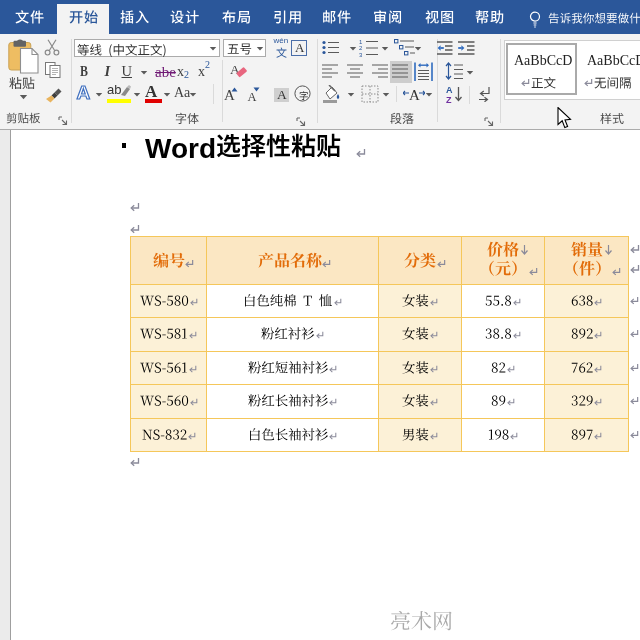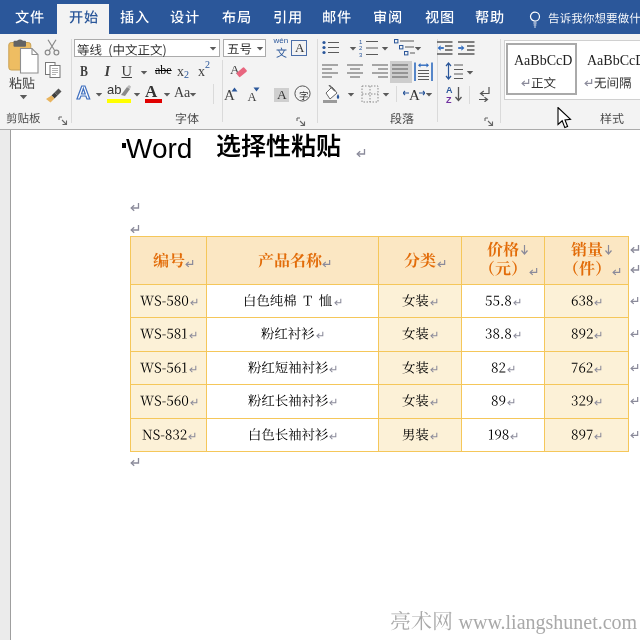--- a/index.html
+++ b/index.html
@@ -142,21 +142,21 @@
       <path transform="translate(0.0,11.9) scale(0.011000,-0.011000)" d="M725 630 802 607Q739 426 640 294Q541 162 403 72Q265 -19 83 -78Q79 -69 71 -55Q63 -42 53 -29Q44 -15 36 -7Q215 45 348 128Q482 212 575 335Q668 459 725 630ZM270 626Q327 471 424 345Q521 219 657 129Q793 40 967 -4Q959 -12 949 -24Q939 -37 930 -50Q922 -62 915 -73Q736 -24 599 71Q462 165 363 300Q265 435 201 603ZM50 664H954V590H50ZM423 823 501 847Q524 811 547 768Q569 724 580 693L497 666Q488 697 467 742Q446 786 423 823Z"></path>
     </svg>
     <div style="position:absolute;left:291px;top:40px;width:16px;height:16px;border:1px solid #4a6da8;box-sizing:border-box"></div>
     <div style="position:absolute;left:295px;top:41px;white-space:nowrap;line-height:1.15;font-family:'Liberation Serif';font-size:13px;color:#333">A</div>
     <div style="position:absolute;left:80px;top:62.5px;white-space:nowrap;line-height:1.15;font-family:'Liberation Serif';font-weight:bold;font-size:14.5px;color:#3f3f3f;display:inline-block;transform:scaleX(0.82);transform-origin:0 0">B</div>
     <div style="position:absolute;left:104.5px;top:62.5px;white-space:nowrap;line-height:1.15;font-family:'Liberation Serif';font-style:italic;font-weight:bold;font-size:14.5px;color:#3f3f3f">I</div>
     <div style="position:absolute;left:121.5px;top:62.5px;white-space:nowrap;line-height:1.15;font-family:'Liberation Serif';font-size:14.5px;color:#3f3f3f;text-decoration:underline">U</div>
     <svg style="position:absolute;left:140px;top:69.5px" width="8" height="6" viewBox="0 0 8 6">
       <path d="M0.8 1 H7.2 L4 4.6 Z" fill="#5a5a5a"></path>
     </svg>
-    <div style="position:absolute;left:155px;top:63.5px;white-space:nowrap;line-height:1.15;font-family:'Liberation Serif';font-size:12px;color:#000000;text-decoration:line-through">abе</div>
+    <div style="position:absolute;left:155px;top:63.5px;white-space:nowrap;line-height:1.15;font-family:'Liberation Serif';font-size:15px;color:#701a75;text-decoration:line-through">abе</div>
     <div style="position:absolute;left:177px;top:63.5px;white-space:nowrap;line-height:1.15;font-family:'Liberation Serif';font-size:14px;color:#3f3f3f">x</div>
     <div style="position:absolute;left:184px;top:69px;white-space:nowrap;line-height:1.15;font-family:'Liberation Serif';font-size:10px;color:#2b579a">2</div>
     <div style="position:absolute;left:198px;top:63.5px;white-space:nowrap;line-height:1.15;font-family:'Liberation Serif';font-size:14px;color:#3f3f3f">x</div>
     <div style="position:absolute;left:205px;top:59px;white-space:nowrap;line-height:1.15;font-family:'Liberation Serif';font-size:10px;color:#2b579a">2</div>
     <div style="position:absolute;left:222.3px;top:60px;width:1px;height:62px;background:#dadada"></div>
     <div style="position:absolute;left:230px;top:62px;white-space:nowrap;line-height:1.15;font-family:'Liberation Serif';font-size:13.5px;color:#3f3f3f">A</div>
     <svg style="position:absolute;left:236px;top:66px" width="12" height="13" viewBox="0 0 12 13">
 <rect x="0.5" y="3.5" width="10" height="5.5" rx="1" fill="#e8667f" transform="rotate(-40 5.5 6)"></rect>
     </svg>
     <div style="position:absolute;left:76.5px;top:82px;white-space:nowrap;line-height:1.15;font-family:'Liberation Sans';font-weight:bold;font-size:19px;color:#fff;-webkit-text-stroke:1.2px #3f6fbf">A</div>
@@ -358,21 +358,21 @@
       <path transform="translate(0.0,13.0) scale(0.012000,-0.012000)" d="M399 648H928V579H399ZM430 441H895V372H430ZM361 231H947V160H361ZM624 622H699V-79H624ZM441 811 507 836Q533 799 558 755Q584 711 595 678L525 649Q515 681 491 727Q467 773 441 811ZM822 843 898 817Q871 762 840 705Q808 647 781 607L717 630Q736 659 755 695Q775 732 792 771Q810 810 822 843ZM55 647H361V577H55ZM183 840H255V-79H183ZM188 602 233 586Q222 526 205 460Q188 395 167 333Q146 270 121 216Q97 162 71 124Q68 135 60 148Q53 162 46 175Q38 188 31 197Q56 230 79 278Q103 325 124 380Q145 435 161 492Q177 549 188 602ZM250 541Q259 531 276 505Q293 479 313 448Q333 418 350 392Q366 366 373 355L326 299Q318 319 304 348Q289 377 272 409Q254 441 239 468Q223 496 213 512Z"></path>
       <path transform="translate(12.0,13.0) scale(0.012000,-0.012000)" d="M709 791 760 833Q785 816 813 794Q841 773 866 751Q890 730 905 712L853 665Q838 683 814 705Q791 728 763 750Q736 773 709 791ZM55 653H947V580H55ZM90 431H532V358H90ZM270 392H345V35H270ZM59 24Q119 36 201 52Q282 69 375 88Q467 108 559 128L565 60Q480 40 393 20Q307 0 227 -18Q147 -36 83 -50ZM565 836H645Q644 697 654 571Q663 445 682 340Q700 235 727 158Q753 81 785 39Q818 -4 855 -4Q876 -4 886 41Q896 86 901 186Q913 174 932 162Q951 150 967 144Q961 57 948 8Q935 -41 911 -61Q888 -82 849 -82Q799 -82 759 -48Q718 -14 687 48Q656 111 633 196Q610 280 596 383Q581 485 573 600Q566 715 565 836Z"></path>
     </svg>
     <svg style="position:absolute;left:557px;top:107px" width="16" height="25" viewBox="0 0 16 25">
 <path d="M1 0.5 L1 17.5 L5.2 13.8 L7.8 20.6 L10.6 19.5 L8 12.9 L13.5 12.4 Z" fill="#fff" stroke="#000" stroke-width="1.1"></path>
     </svg>
     <div style="position:absolute;left:0;top:130px;width:640px;height:510px;background:#ebebeb"></div>
     <div style="position:absolute;left:11px;top:130px;width:629px;height:510px;background:#fff"></div>
     <div style="position:absolute;left:10px;top:130px;width:1px;height:510px;background:#9f9f9f"></div>
     <div style="position:absolute;left:121.8px;top:143.4px;width:4.4px;height:4.6px;background:#000"></div>
-    <div style="position:absolute;left:126px;top:132.5px;white-space:nowrap;line-height:1.15;font-family:'Liberation Sans';font-weight:normal;font-size:28px;color:#000">Word</div>
+    <div style="position:absolute;left:145px;top:132.5px;white-space:nowrap;line-height:1.15;font-family:'Liberation Sans';font-weight:bold;font-size:28px;color:#000">Word</div>
     <svg style="position:absolute;left:215.5px;top:127.5px;overflow:visible" width="125" height="38" fill="#000">
       <path transform="translate(0.0,27.0) scale(0.025000,-0.025000)" d="M318 502H957V409H318ZM436 718H915V627H436ZM594 842H701V465H594ZM429 816 530 794Q509 718 473 647Q437 576 397 528Q388 536 371 547Q355 558 338 568Q321 579 309 585Q349 627 381 689Q412 751 429 816ZM671 449H776V217Q776 197 780 192Q784 187 798 187Q801 187 808 187Q815 187 823 187Q832 187 839 187Q847 187 850 187Q859 187 864 194Q869 201 872 224Q875 248 876 295Q886 287 902 278Q919 270 937 264Q955 258 970 254Q964 188 953 152Q941 116 919 102Q897 88 862 88Q855 88 844 88Q833 88 821 88Q808 88 797 88Q786 88 780 88Q735 88 711 100Q688 112 679 140Q671 168 671 217ZM492 451H600Q594 388 581 333Q569 278 543 231Q518 184 473 146Q429 108 360 80Q354 94 343 110Q332 127 320 143Q307 158 295 168Q354 190 391 218Q428 247 448 282Q469 318 478 361Q487 403 492 451ZM49 757 130 817Q159 794 190 766Q220 738 246 710Q272 681 288 657L200 590Q186 614 161 644Q136 674 106 703Q77 733 49 757ZM266 462V80H163V362H49V462ZM256 121Q279 121 302 104Q324 88 362 65Q409 37 473 29Q537 21 615 21Q667 21 731 24Q795 27 859 31Q922 36 971 42Q965 29 959 8Q952 -13 947 -33Q942 -54 941 -68Q913 -70 872 -72Q832 -74 785 -76Q739 -77 694 -78Q649 -79 612 -79Q524 -79 461 -68Q397 -57 347 -29Q317 -10 294 7Q271 25 254 25Q235 25 212 8Q188 -8 161 -35Q134 -63 107 -94L36 -1Q73 33 112 61Q151 89 188 105Q225 121 256 121Z"></path>
       <path transform="translate(25.0,27.0) scale(0.025000,-0.025000)" d="M29 336Q92 351 180 375Q268 400 358 425L372 328Q289 303 206 278Q122 253 53 233ZM41 655H373V556H41ZM160 846H264V31Q264 -8 255 -30Q247 -53 225 -66Q202 -78 169 -82Q135 -86 86 -86Q84 -65 75 -36Q67 -6 57 15Q85 14 109 14Q134 14 143 14Q160 15 160 32ZM399 803H840V708H399ZM819 803H838L855 807L919 773Q884 697 829 634Q774 571 706 521Q637 471 560 433Q483 396 403 371Q395 391 379 416Q363 442 348 457Q423 476 495 508Q568 540 631 582Q694 624 743 676Q791 728 819 787ZM532 756Q573 684 639 625Q706 566 794 524Q881 482 983 460Q972 449 960 433Q947 417 936 400Q925 384 918 370Q813 399 724 449Q636 499 566 569Q497 639 450 727ZM414 333H895V239H414ZM364 160H961V65H364ZM605 415H713V-88H605Z"></path>
       <path transform="translate(50.0,27.0) scale(0.025000,-0.025000)" d="M155 847H263V-86H155ZM69 655 146 644Q144 602 138 551Q131 501 122 452Q112 404 100 366L19 394Q32 428 42 473Q52 518 59 566Q66 614 69 655ZM248 652 321 683Q343 644 362 598Q382 551 390 519L312 482Q307 505 297 533Q287 562 274 594Q262 625 248 652ZM442 801 546 785Q536 711 518 639Q501 568 479 505Q457 443 430 396Q420 404 402 413Q384 423 366 432Q348 440 335 445Q362 488 383 545Q404 602 418 668Q433 734 442 801ZM467 642H930V540H436ZM612 842H719V-10H612ZM412 363H909V263H412ZM337 48H959V-54H337Z"></path>
       <path transform="translate(75.0,27.0) scale(0.025000,-0.025000)" d="M613 847H723V328H613ZM676 656H965V554H676ZM512 61H880V-40H512ZM454 375H937V-82H829V273H558V-87H454ZM203 847H305V-86H203ZM40 505H453V405H40ZM200 456 268 426Q253 374 232 319Q211 263 186 209Q160 155 132 107Q103 60 74 25Q69 42 60 62Q50 81 40 100Q30 119 21 133Q57 172 92 227Q127 281 155 342Q184 402 200 456ZM299 376Q310 366 332 345Q354 323 378 298Q403 273 424 251Q444 229 452 220L391 133Q381 152 364 179Q346 205 325 234Q304 263 285 288Q266 313 252 330ZM45 758 124 779Q146 728 162 667Q177 607 182 562L97 539Q95 569 87 607Q80 645 69 685Q58 724 45 758ZM376 788 475 766Q461 727 445 685Q430 643 415 605Q400 567 386 538L312 559Q324 590 337 630Q349 670 360 712Q370 754 376 788Z"></path>
       <path transform="translate(100.0,27.0) scale(0.025000,-0.025000)" d="M634 847H734V328H634ZM687 658H967V559H687ZM533 61H886V-38H533ZM481 375H936V-82H838V275H575V-87H481ZM209 644H301V367Q301 310 293 248Q286 187 265 125Q243 64 202 9Q161 -46 93 -88Q83 -73 64 -53Q45 -32 30 -20Q92 15 128 62Q165 110 182 163Q199 216 204 268Q209 321 209 367ZM266 120 340 165Q359 139 380 107Q402 75 421 46Q440 16 451 -7L372 -59Q361 -36 343 -5Q326 26 305 59Q285 92 266 120ZM72 796H443V183H352V700H158V179H72Z"></path>
     </svg>
     <svg style="position:absolute;left:356px;top:148px" width="10" height="10" viewBox="0 0 10 10">
 <g stroke="#8a8a9a" stroke-width="1.3" fill="none">
         <path d="M8.5 1 L8.5 6 L1.5 6"></path>
@@ -838,13 +838,12 @@
 <g stroke="#8a8a9a" stroke-width="1.3" fill="none">
         <path d="M8.5 1 L8.5 6 L1.5 6"></path>
         <path d="M4.2 3.2 L1.2 6 L4.2 8.8" fill="none"></path>
       </g>
     </svg>
     <svg style="position:absolute;left:389.5px;top:605.8px;overflow:visible" width="63" height="32" fill="#a9a9a9">
       <path transform="translate(0.0,22.7) scale(0.021000,-0.021000)" d="M595 247 631 286 703 223Q694 213 669 209V27Q669 19 674 16Q679 13 700 13H773Q796 13 814 13Q833 14 840 14Q847 15 850 17Q854 19 857 24Q862 34 869 62Q877 91 884 124H896L899 22Q915 16 919 10Q924 4 924 -6Q924 -20 912 -29Q900 -38 866 -43Q833 -47 769 -47H685Q650 -47 633 -41Q616 -35 610 -22Q604 -8 604 15V247ZM634 247V218H354V247ZM318 257V282L400 247H386V199Q386 175 380 145Q375 116 357 85Q339 54 305 24Q271 -6 214 -32Q158 -59 74 -79L66 -63Q145 -35 194 -3Q244 30 271 64Q297 98 308 133Q318 167 318 199V247ZM427 843Q475 840 504 827Q533 815 547 799Q562 784 564 768Q566 752 558 740Q551 729 537 726Q524 723 506 732Q497 760 471 788Q445 817 418 834ZM828 362 869 403 943 331Q938 326 929 325Q920 323 905 322Q895 305 878 285Q862 265 844 246Q827 227 810 213L797 220Q805 240 813 265Q821 291 828 317Q835 343 839 362ZM159 412Q176 360 174 320Q171 281 157 255Q142 228 124 216Q106 204 84 204Q63 205 54 222Q48 238 56 252Q65 266 80 274Q108 290 127 328Q147 366 141 411ZM866 362V332H153V362ZM697 617 733 657 815 595Q811 589 799 584Q787 578 773 575V432Q773 429 763 425Q753 420 741 416Q728 412 717 412H707V617ZM308 423Q308 420 300 416Q291 411 279 407Q266 403 253 403H243V617V649L313 617H740V587H308ZM741 481V451H277V481ZM858 782Q858 782 867 775Q876 768 890 757Q904 745 919 732Q935 719 948 707Q944 691 921 691H70L62 720H810Z"></path>
       <path transform="translate(21.0,22.7) scale(0.021000,-0.021000)" d="M545 591Q568 499 609 418Q649 337 705 270Q761 203 829 150Q897 97 972 62L969 52Q947 51 928 37Q909 24 898 1Q805 59 731 144Q656 228 605 338Q554 449 527 581ZM500 576Q444 395 327 242Q211 89 37 -16L25 -3Q98 52 160 120Q223 188 274 266Q324 343 363 425Q401 508 424 592H500ZM562 827Q560 817 553 810Q545 803 526 800V-52Q526 -57 518 -63Q510 -69 498 -74Q486 -78 473 -78H460V838ZM867 661Q867 661 876 653Q886 645 900 634Q915 622 931 608Q947 595 960 582Q958 574 951 570Q945 566 934 566H57L48 596H816ZM623 803Q680 795 717 780Q754 765 773 747Q793 728 799 710Q805 693 799 680Q794 667 781 663Q768 659 750 668Q740 690 717 714Q695 738 667 759Q640 779 614 792Z"></path>
       <path transform="translate(42.0,22.7) scale(0.021000,-0.021000)" d="M516 620Q587 545 633 475Q680 405 707 345Q734 284 744 237Q754 190 751 160Q748 130 736 122Q724 113 707 130Q695 176 677 237Q660 298 636 364Q612 430 579 494Q545 558 502 611ZM799 667Q796 657 788 653Q780 648 759 648Q743 579 718 500Q693 422 657 341Q622 261 573 186Q525 111 462 51L449 61Q500 126 540 204Q580 283 611 366Q641 450 661 534Q681 617 692 690ZM219 620Q292 556 341 495Q391 434 420 381Q449 327 462 285Q475 242 474 215Q472 187 461 178Q450 170 432 184Q417 226 397 280Q377 334 350 393Q323 452 287 508Q252 564 207 610ZM511 667Q508 657 500 652Q492 648 471 647Q457 582 435 508Q413 433 381 355Q350 278 306 206Q262 134 205 74L192 84Q238 147 273 223Q307 300 334 381Q360 462 377 541Q394 621 403 690ZM818 775 852 816 936 752Q931 747 919 741Q908 736 892 733V17Q892 -8 884 -28Q877 -47 852 -60Q827 -73 775 -78Q771 -63 765 -52Q759 -41 747 -34Q733 -26 708 -19Q683 -12 640 -7V8Q640 8 660 7Q681 5 709 3Q737 1 763 -0Q788 -2 797 -2Q815 -2 821 5Q828 11 828 24V775ZM172 -52Q172 -57 165 -62Q158 -68 146 -73Q135 -77 120 -77H108V775V808L178 775H862V745H172Z"></path>
     </svg>
-    <div style="position:absolute;left:458.5px;top:610.5px;white-space:nowrap;line-height:1.15;font-family:'Liberation Serif';font-size:20px;color:#a9a9a9">www.liangshunet.com</div>
 </div>
 </body></html>

